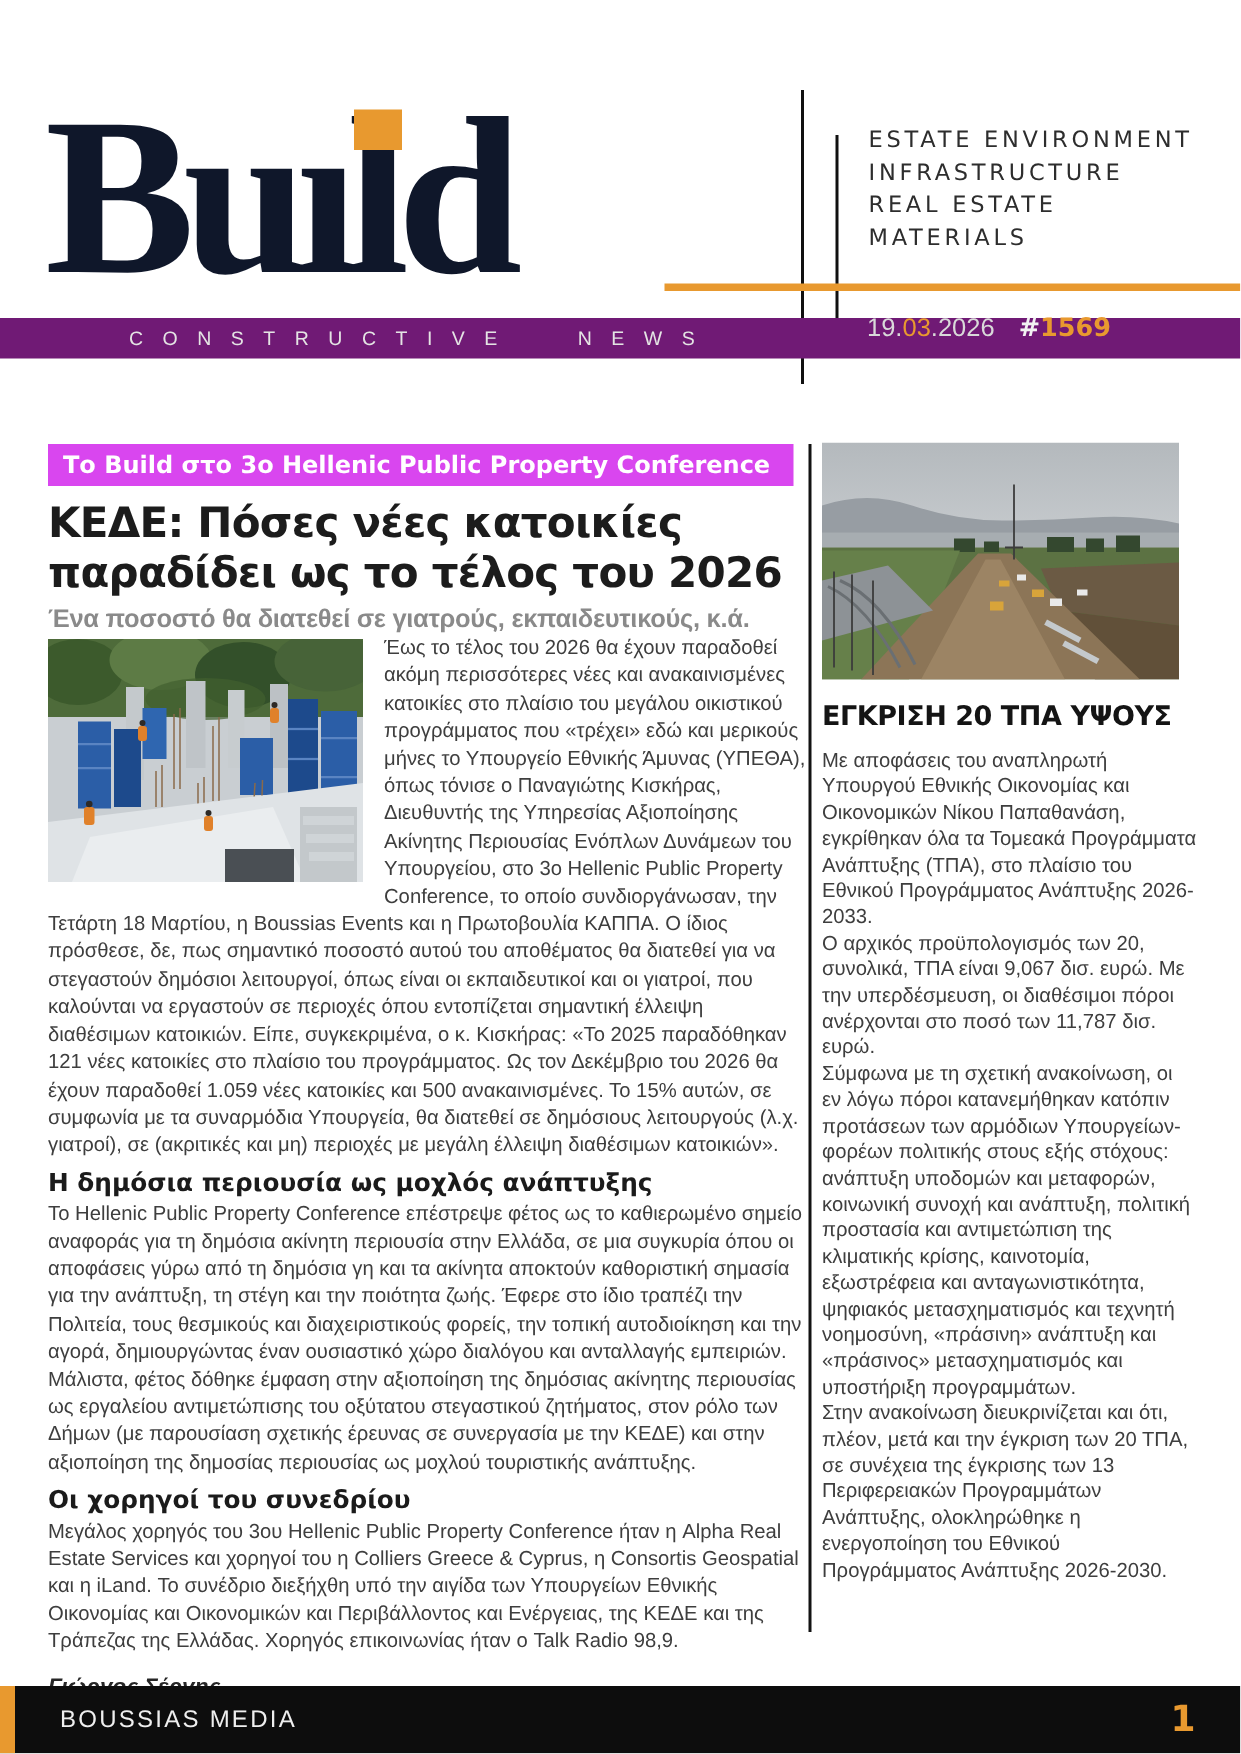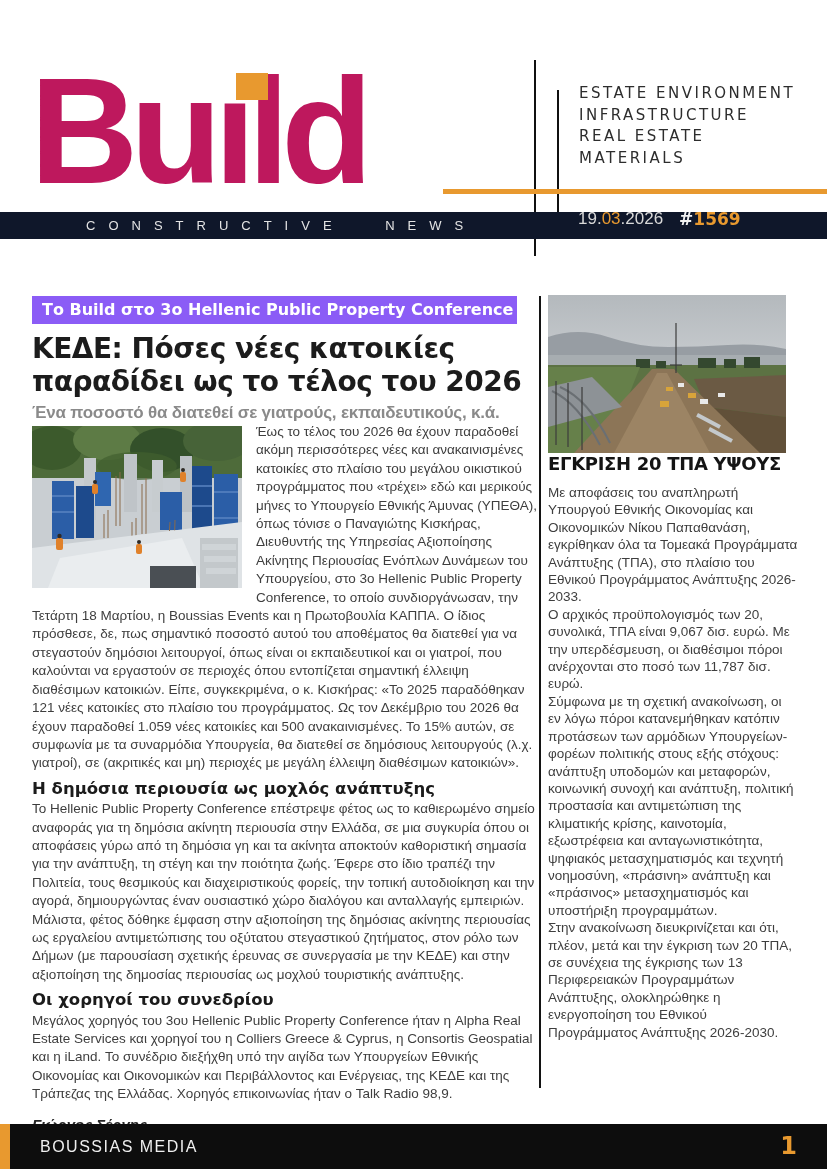--- a/index.html
+++ b/index.html
@@ -1,60 +1,60 @@
 <!DOCTYPE html>
 <html><head>
 <meta charset="utf-8">
 <style>
   html,body{margin:0;padding:0;background:#ffffff;}
   .page{position:relative;width:827px;height:1169px;background:#ffffff;overflow:hidden;
         font-family:"Liberation Sans","DejaVu Sans",sans-serif;margin:0 auto;}
 
   
   .logo{position:absolute;left:30px;top:56px;height:150px;line-height:150px;
-        font-family:Liberation Sans, sans-serif;font-weight:bold;font-size:150px;
-        letter-spacing:-8px;color:#be185d;white-space:nowrap;}
+        font-family:Liberation Serif, serif;font-weight:bold;font-size:150px;
+        letter-spacing:-8px;color:#0f172a;white-space:nowrap;}
   .logo-idot{position:absolute;left:206px;top:17px;width:32px;height:27px;background:#E8992F;}
   .masthead-vline1{position:absolute;left:534px;top:60px;width:2px;height:196px;background:#101010;}
   .masthead-vline2{position:absolute;left:557px;top:90px;width:2px;height:122px;background:#101010;}
   .masthead-orange-rule{position:absolute;left:443px;top:189px;width:384px;height:5px;background:#E8992F;}
   .categories{position:absolute;left:579px;top:83px;font-family:"DejaVu Sans",sans-serif;
         font-size:15px;line-height:21.5px;letter-spacing:2.5px;color:#2d2d2d;font-weight:400;}
-  .topbar{position:absolute;left:0;top:212px;width:827px;height:27px;background:#0f172a;}
+  .topbar{position:absolute;left:0;top:212px;width:827px;height:27px;background:#701a75;}
   .tagline{position:absolute;left:86px;top:0;height:27px;line-height:27px;color:#e4e4e4;
         font-size:13px;letter-spacing:13px;word-spacing:24px;font-weight:400;white-space:nowrap;}
   .datebox{position:absolute;left:578px;top:0;height:17px;display:flex;align-items:flex-end;gap:16px;
         font-size:17px;white-space:nowrap;}
   .date-part{color:#d9d9d9;}
   .date-month{color:#E8992F;}
   .issue{font-weight:bold;font-family:"DejaVu Sans",sans-serif;}
   .issue-hash{color:#f2f2f2;}
   .issue-num{color:#E8992F;}
 
   
   .col-divider{position:absolute;left:539px;top:296px;width:2px;height:792px;background:#131313;}
 
   .col-left{position:absolute;left:32px;top:296px;width:508px;}
-  .kicker{display:inline-block;background:#8b5cf6;color:#ffffff;
+  .kicker{display:inline-block;background:#d946ef;color:#ffffff;
         font-family:"DejaVu Sans",sans-serif;font-weight:bold;font-size:16px;
-        padding:4px 4px 5px 10px;white-space:nowrap;text-align:right;}
+        padding:4px 16px 5px 10px;white-space:nowrap;text-align:right;}
   .headline{margin-top:8px;font-family:"DejaVu Sans",sans-serif;font-weight:bold;
         font-size:28px;line-height:33px;color:#1c1c1c;letter-spacing:-0.5px;}
   .headline span{display:block;white-space:nowrap;}
   .dek{margin-top:5px;font-weight:bold;font-size:17px;color:#8a8a8a;letter-spacing:-0.2px;white-space:nowrap;}
   .article{font-size:13.5px;line-height:18.4px;color:#3e3e3e;}
   .article p{margin:0;}
   .photo-left{float:left;width:210px;height:162px;margin:3px 14px 4px 0;display:block;}
   .article h2{font-family:"DejaVu Sans",sans-serif;font-weight:bold;font-size:16.5px;
         color:#1b1b1b;margin:7px 0 2px 0;clear:both;}
   .byline{margin-top:12px;font-weight:bold;font-style:italic;font-size:15px;color:#262626;}
 
   .col-right{position:absolute;left:548px;top:295px;width:252px;}
   .photo-right{width:238px;height:158px;display:block;}
-  .side-headline{font-family:"DejaVu Sans",sans-serif;font-weight:bold;
+  .side-headline{margin-top:14px;font-family:"DejaVu Sans",sans-serif;font-weight:bold;
         font-size:18px;line-height:22px;color:#141414;letter-spacing:-0.3px;}
   .side-headline span{display:block;white-space:nowrap;}
   .side-body{margin-top:9px;width:250px;font-size:13.5px;line-height:17.4px;color:#3e3e3e;}
   .side-body p{margin:0;}
 
   
   .footer{position:absolute;left:0;bottom:0;width:827px;height:45px;background:#0d0d0d;}
   .footer-accent{position:absolute;left:0;top:0;width:10px;height:45px;background:#E8992F;}
   .publisher{position:absolute;left:40px;top:0;height:45px;line-height:45px;color:#efefef;
         font-size:16px;letter-spacing:1.5px;font-weight:400;}

